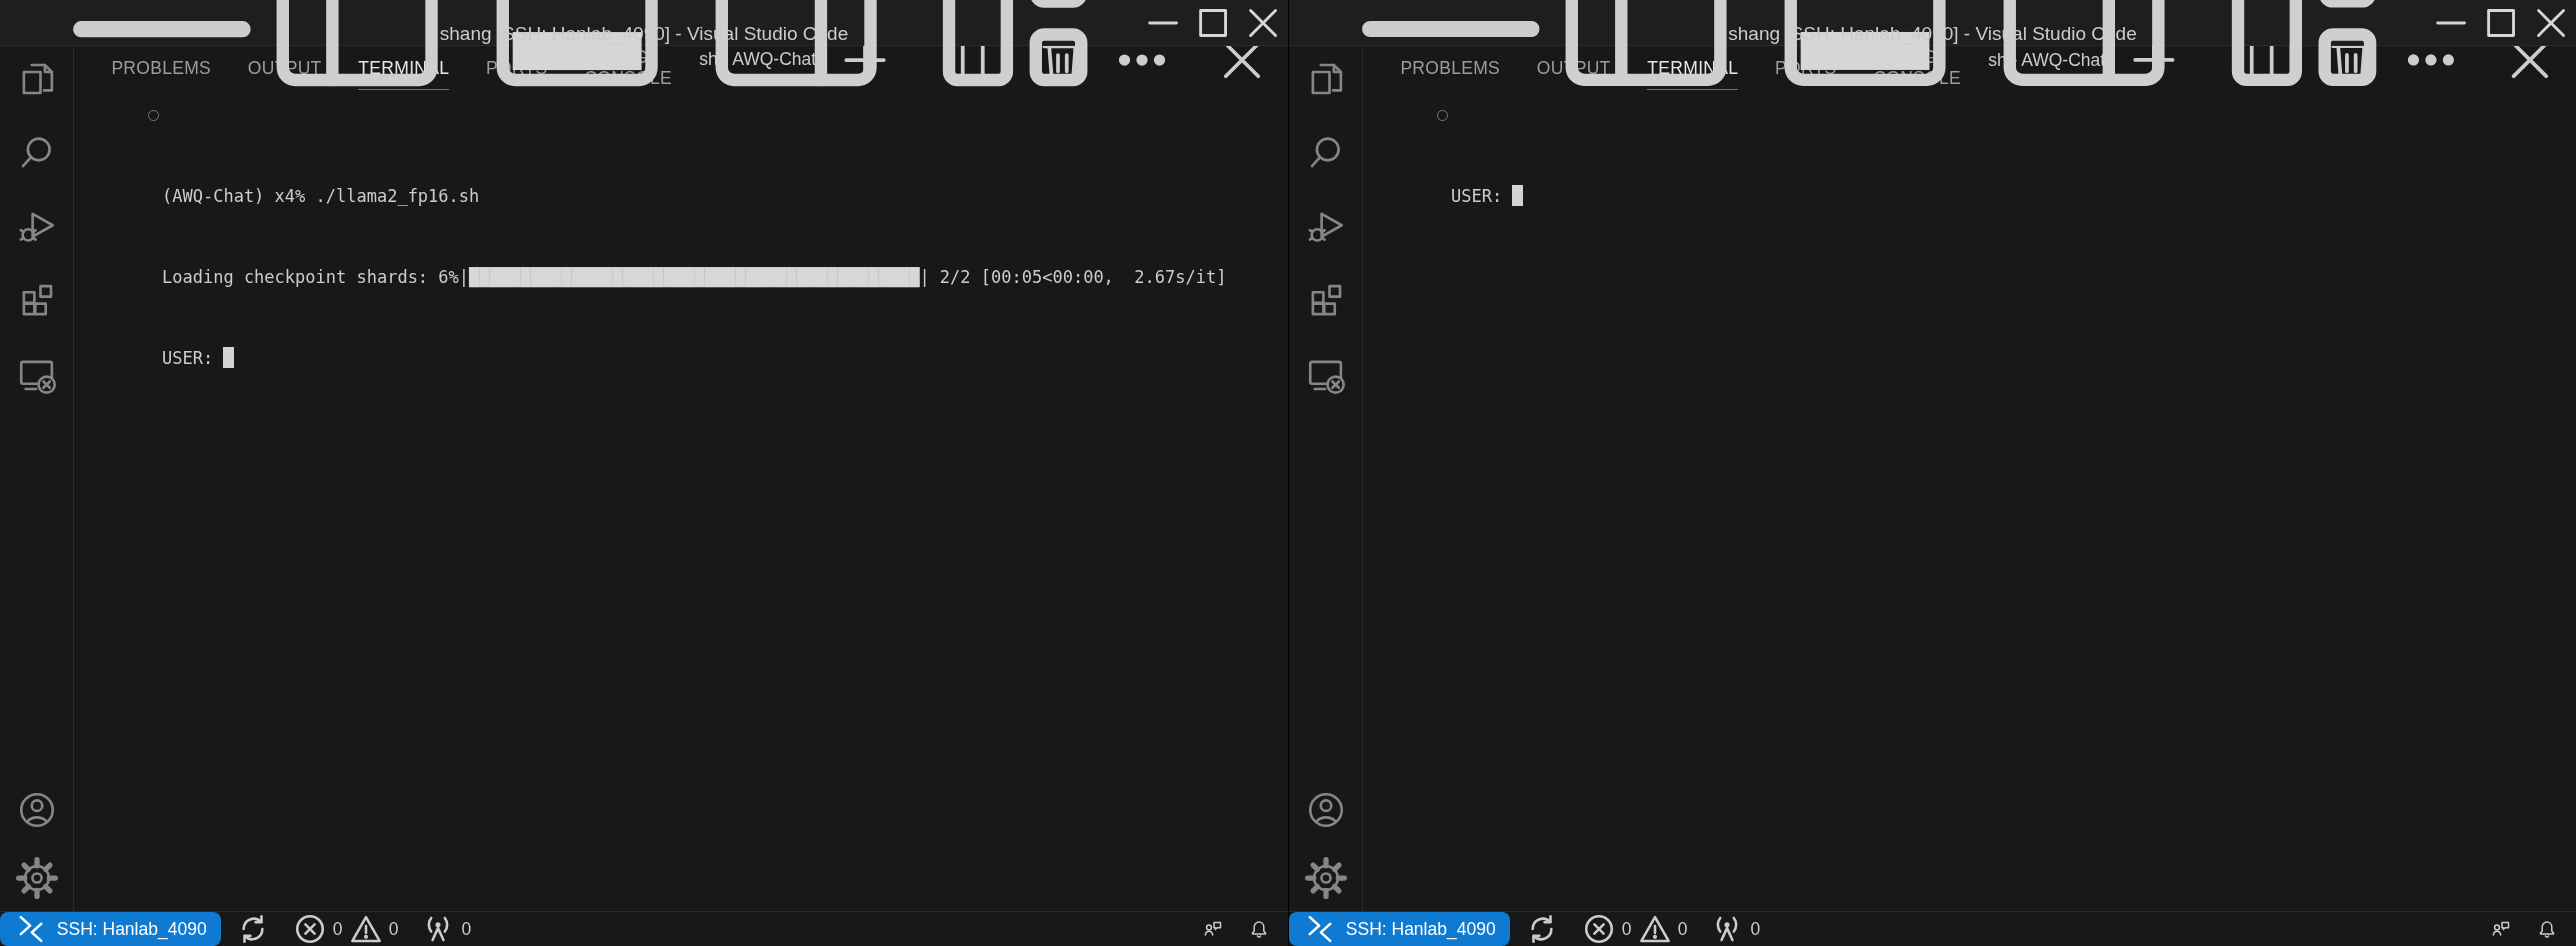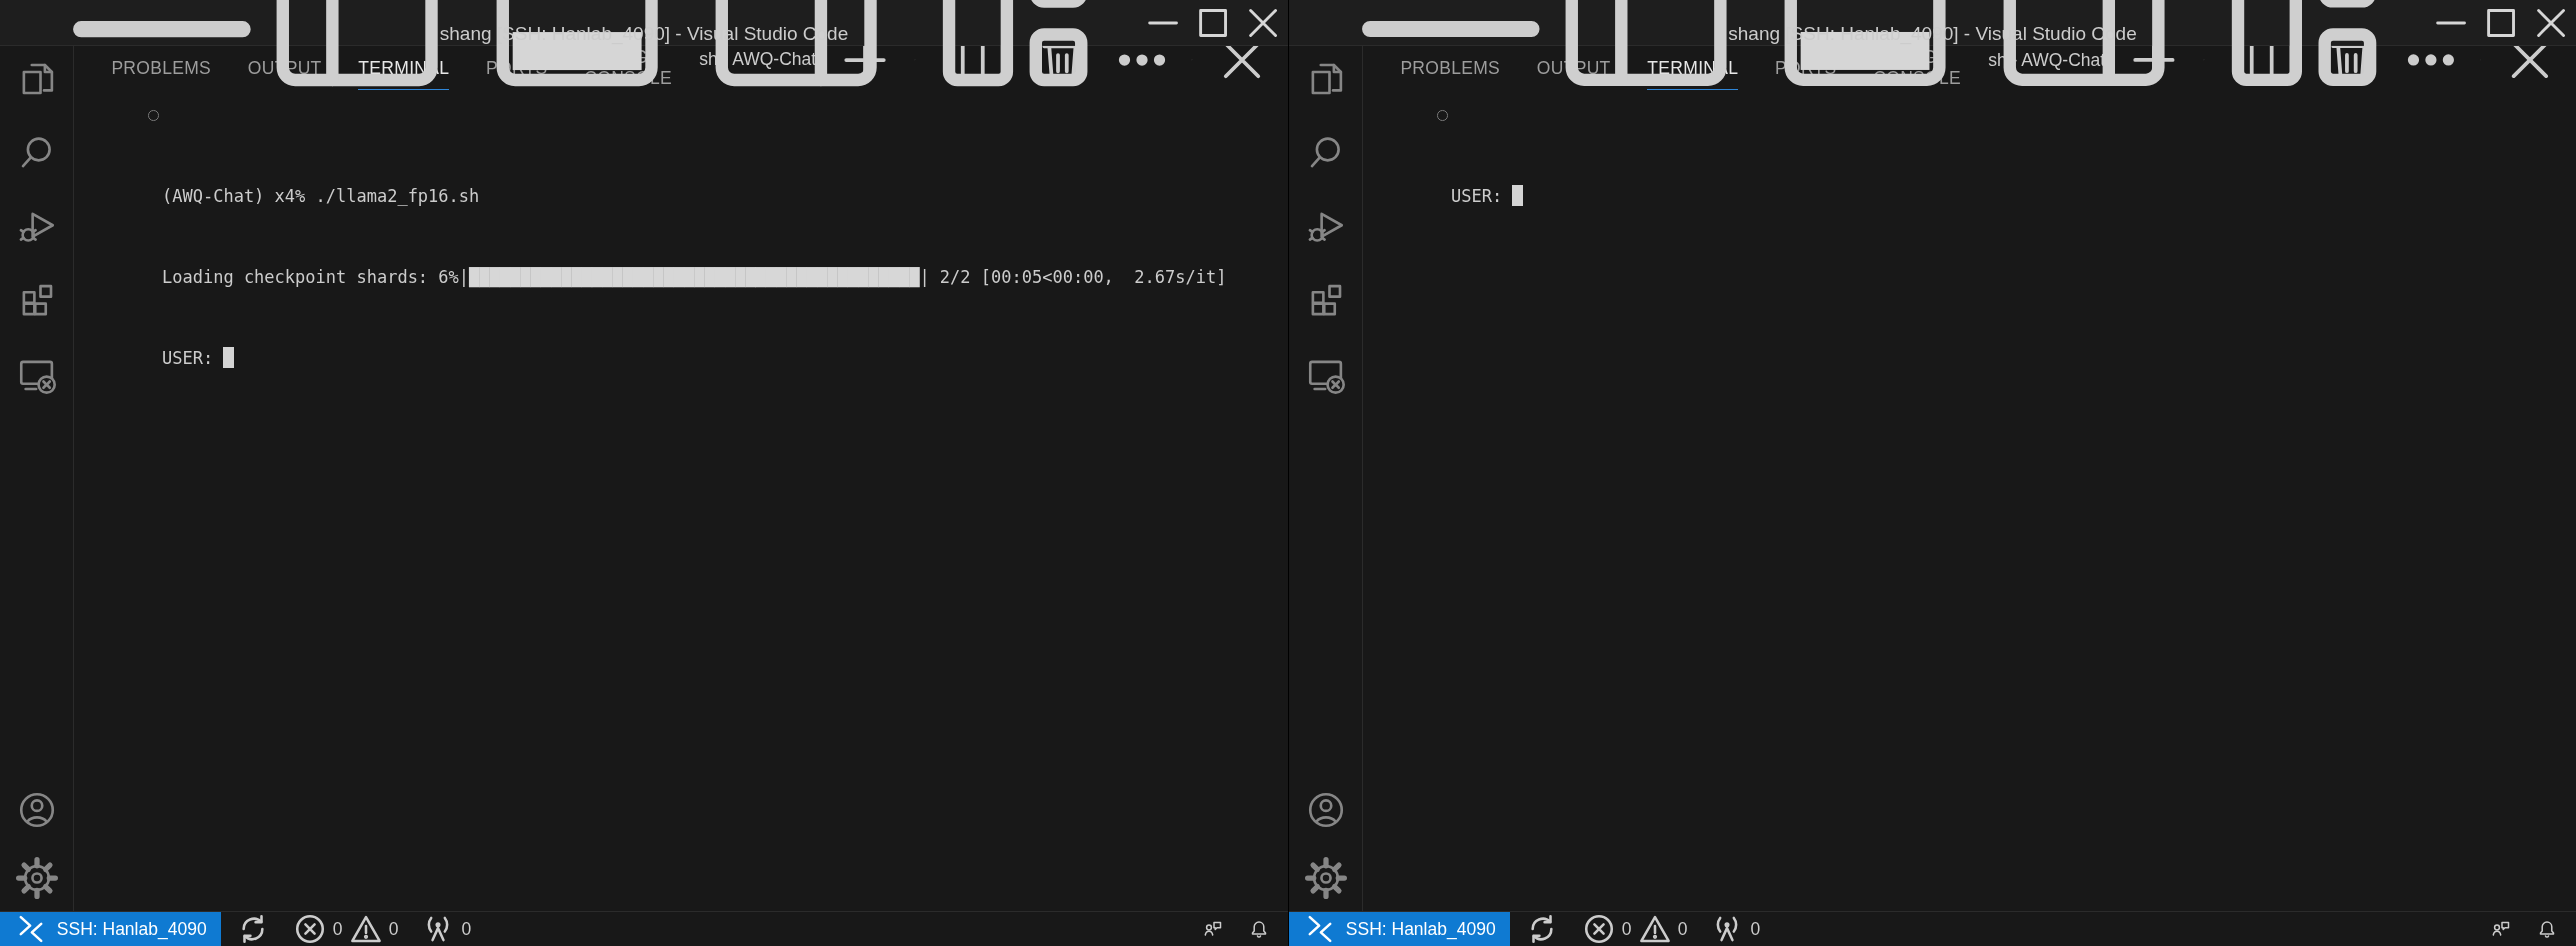--- a/index.html
+++ b/index.html
@@ -53,21 +53,21 @@
   .cmd-decoration { position:absolute; left:74px; top:20px; width:10.5px; height:10.5px;
                     border:1.3px solid #787878; border-radius:50%; }
   .t-line { height:27px; }
   .progress-fill { color:#d7d7d7; }
   .cursor-block { display:inline-block; width:10.5px; height:21px; background:#d4d4d4; vertical-align:-3.5px; }
 
   
   .statusbar { flex:0 0 35px; height:35px; display:flex; align-items:center; font-size:17.5px;
                color:#cccccc; border-top:0.9px solid #2b2b2b; background:#181818; }
   .remote-badge { height:100%; background:#0f7ad2; color:#ffffff; display:flex; align-items:center;
-                  gap:8.8px; padding:0 14px; white-space:nowrap; }
+                  gap:8.8px; padding:0 14px; white-space:nowrap;border-radius:8px; }
   .remote-badge svg { width:17.5px; height:17.5px; }
   .sb-item { display:flex; align-items:center; gap:6.1px; padding:0 8px; margin-left:7px; height:100%; }
   .sb-icon { width:18.4px; height:18.4px; display:flex; }
   .sb-right { margin-left:auto; display:flex; align-items:center; gap:26px; padding-right:19px; }
   .sb-right .sb-icon { width:20px; height:20px; }
 
   svg.ic { fill:none; stroke:currentColor; stroke-width:1.5; stroke-linecap:round;
            stroke-linejoin:round; width:100%; height:100%; display:block; }
 </style>
 </head>

